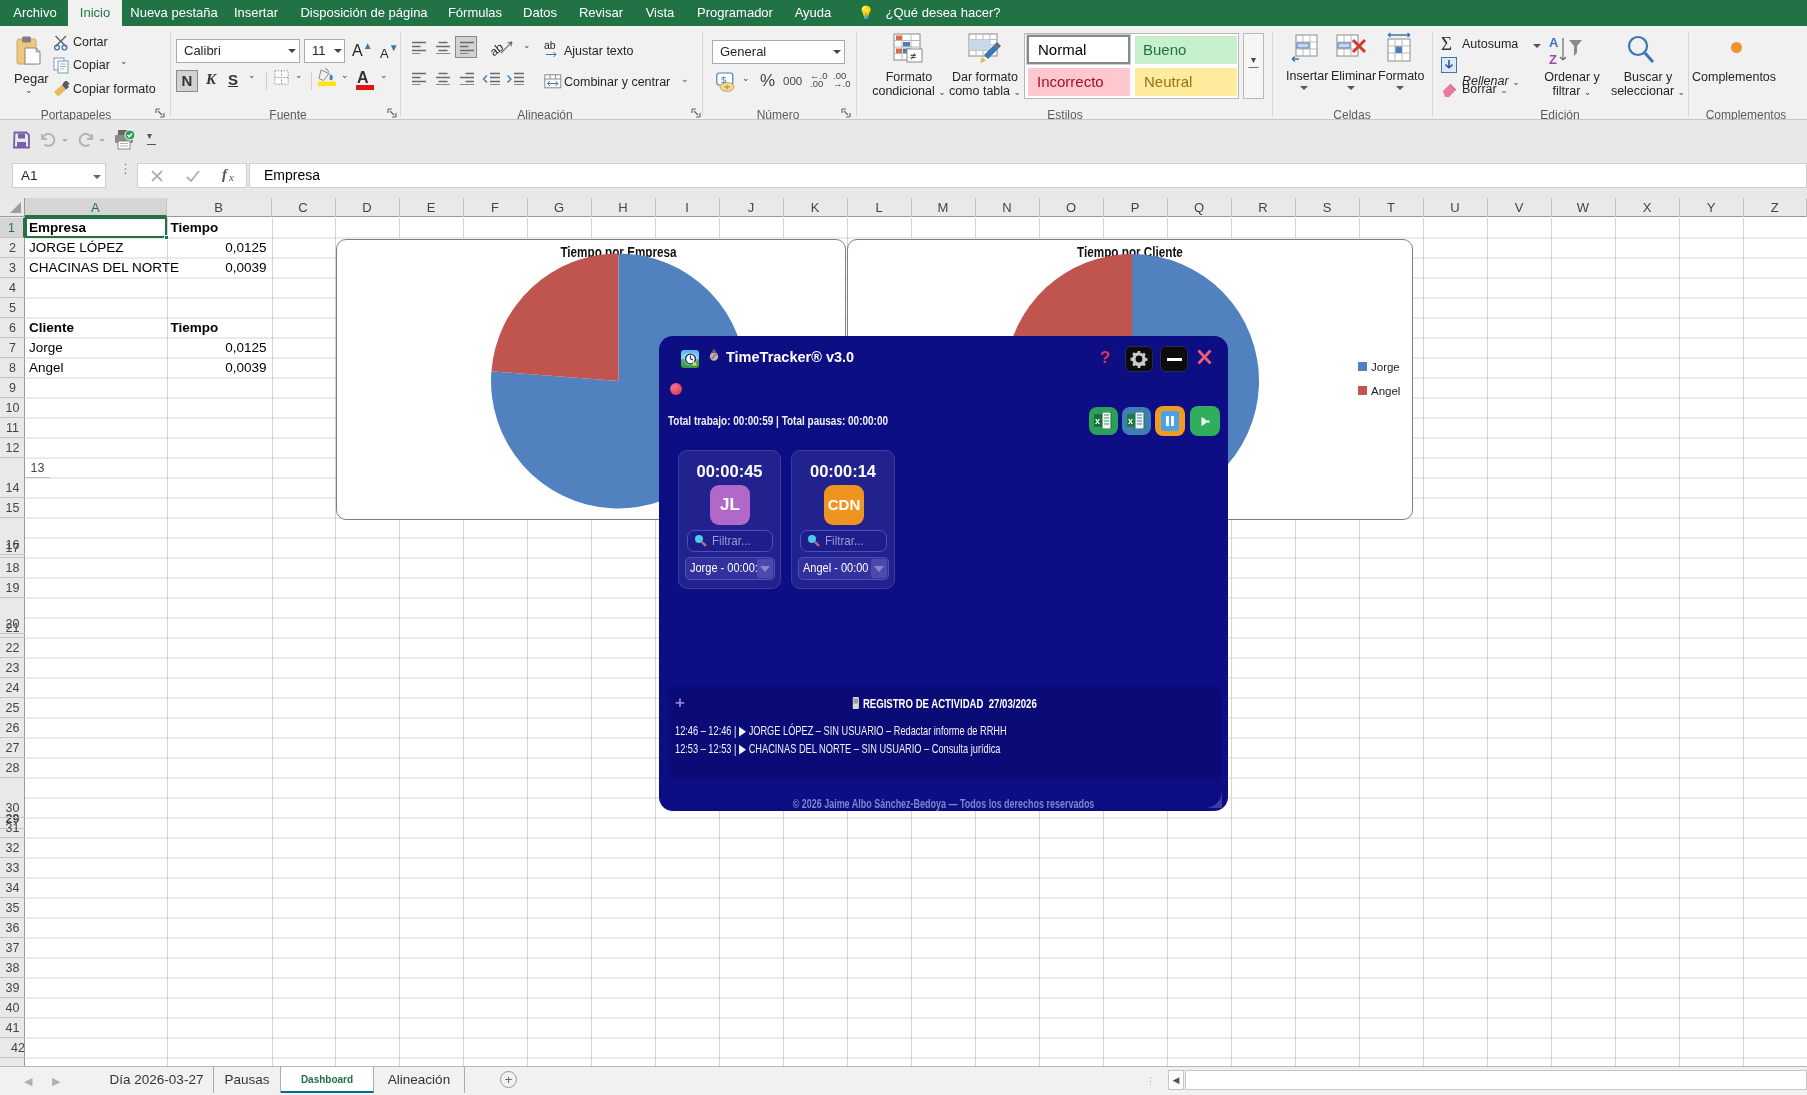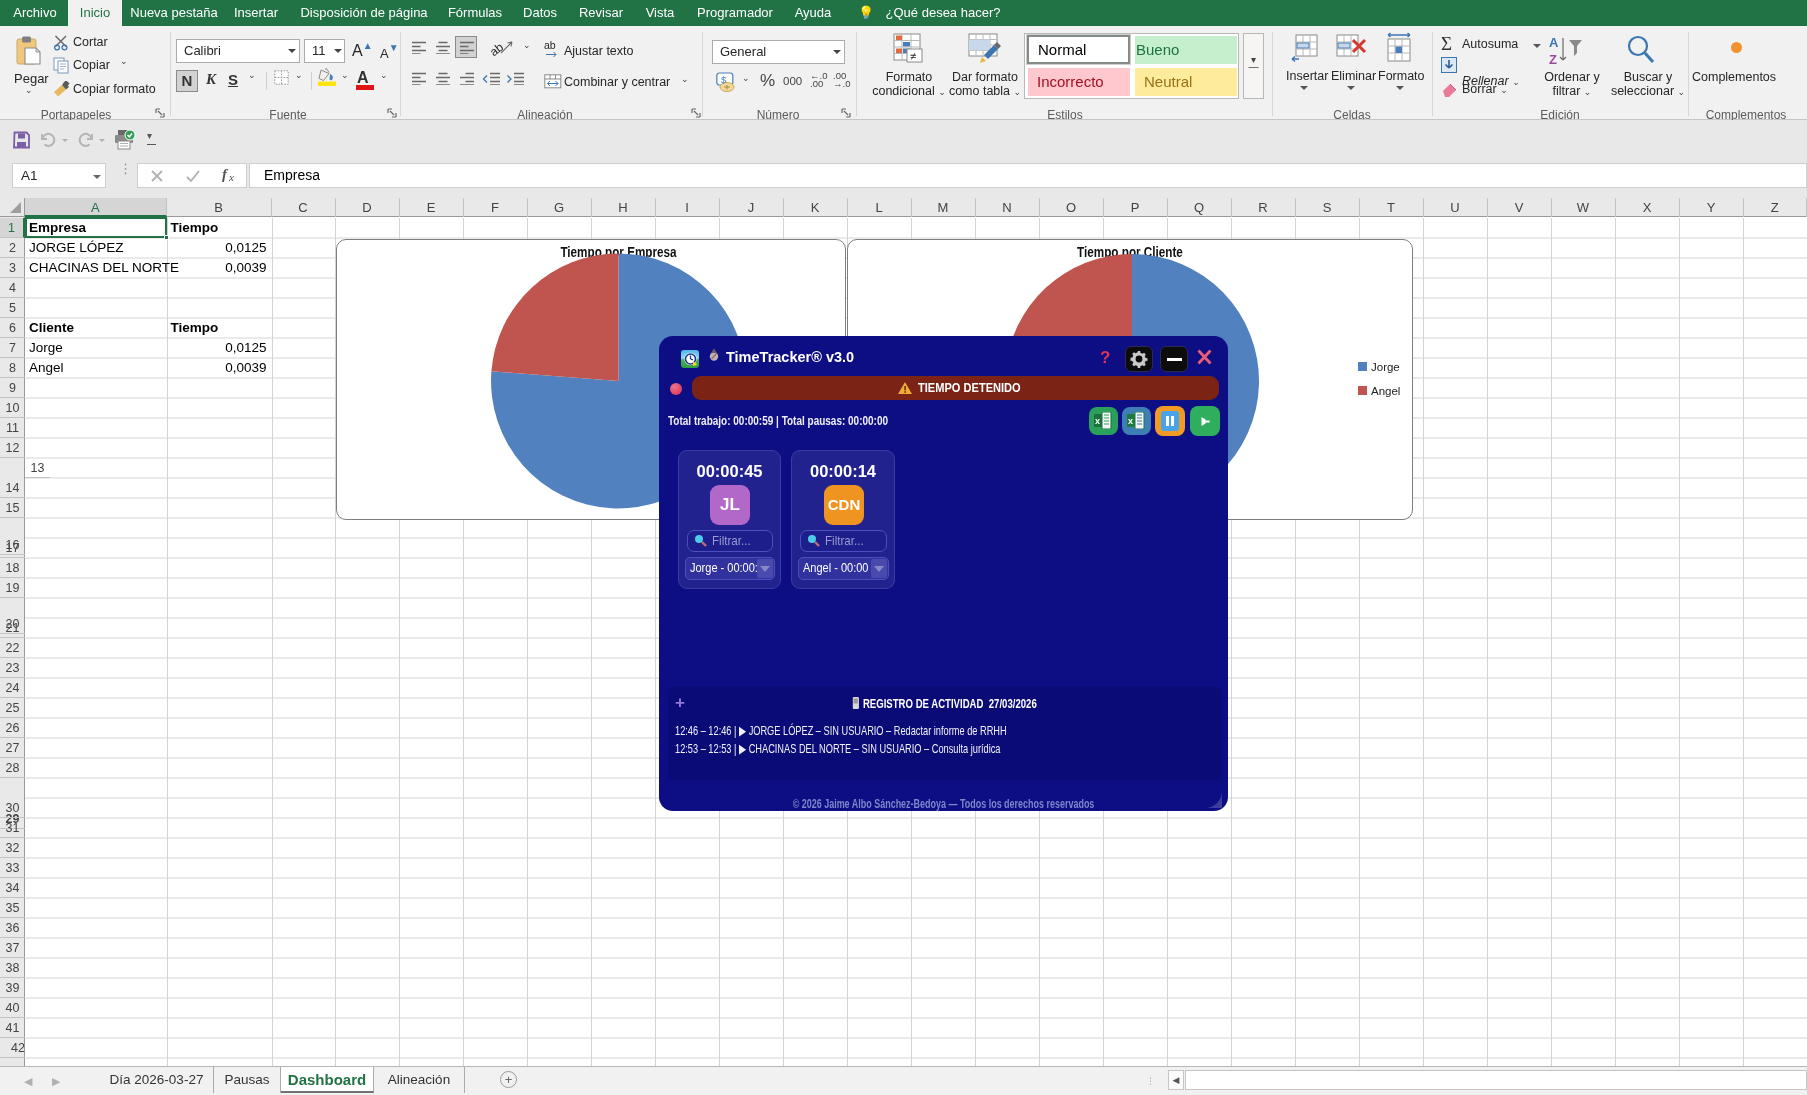--- a/index.html
+++ b/index.html
@@ -223,21 +223,21 @@
     <rect x="1" y="1" width="28" height="22" fill="#fff" stroke="#8a8a8a"></rect>
     <path d="M1 6.5 h28 M1 12 h28 M1 17.5 h28 M8 1 v22 M15 1 v22 M22 1 v22" stroke="#b8b8b8"></path>
     <rect x="1" y="6.5" width="21" height="11" fill="#c9d7ea"></rect>
     <path d="M16 22 l10 -10 4 4 -10 10 z" fill="#3b76b0"></path>
       <path d="M26 12 l3 -3 4 4 -3 3 z" fill="#6a6a6a"></path>
       <path d="M14 24 l4 4 -6 2 z" fill="#e8b84a"></path>
   </svg>
   <div class="abs rbtxt" style="left:940px; top:44px; width:90px; text-align:center;">Dar formato<br>como tabla <span class="chev">⌄</span></div>
   <div class="abs" style="left:1024px; top:7px; width:215px; height:66px; background:#fff; border:1px solid #b8b8b8;">
     <div style="position:absolute; left:2px; top:1px; width:103px; height:29px; background:#fff; border:2px solid #858c85; outline:1px solid #cfcfcf; line-height:25px; padding-left:9px; font-size:15px; color:#000;">Normal</div>
-    <div style="position:absolute; left:110px; top:2px; width:102px; height:28px; background:#c6efce; line-height:27px; padding-left:1px; font-size:15px; color:#1f7244;">Bueno</div>
+    <div style="position:absolute; left:110px; top:2px; width:102px; height:28px; background:#c6efce; line-height:27px; padding-left:8px; font-size:15px; color:#1f7244;">Bueno</div>
     <div style="position:absolute; left:3px; top:34px; width:102px; height:28px; background:#ffc7ce; line-height:27px; padding-left:9px; font-size:15px; color:#a50f23;">Incorrecto</div>
     <div style="position:absolute; left:110px; top:34px; width:102px; height:28px; background:#ffeb9c; line-height:27px; padding-left:9px; font-size:15px; color:#9a7016;">Neutral</div>
   </div>
   <div class="abs" style="left:1243px; top:7px; width:21px; height:66px; background:#f6f5f4; border:1px solid #b8b8b8; text-align:center;">
     <div style="margin-top:22px; font-size:10px; color:#444; line-height:7px;">▾<br>—</div>
   </div>
   <div class="glabel" style="left:1015px; width:100px;">Estilos</div>
 
   <svg class="abs" style="left:1291px; top:8px;" width="30" height="30">
     <rect x="5" y="1" width="21" height="21" fill="#fff" stroke="#8a8a8a"></rect>
@@ -494,28 +494,20 @@
   <div class="abs" style="left:501px; top:10px; width:28px; height:26px; background:#0c0c0c; border-radius:6px; border:1px solid #2a2a50;">
     <div style="position:absolute; left:6px; top:11px; width:15px; height:3px; background:#fff;"></div>
   </div>
   <div class="abs" style="left:536px; top:10px; width:20px; height:22px;">
     <svg width="20" height="22">
         <path d="M3.5 4.5 L15.5 17.5 M15.5 4.5 L3.5 17.5" stroke="#e85e76" stroke-width="2.8"></path>
       </svg>
   </div>
 
   <div class="abs" style="left:11px; top:47px; width:12px; height:12px; border-radius:50%; background:radial-gradient(circle at 35% 30%, #f0768e, #d92c4c);"></div>
-  <div class="abs" style="left:33px; top:40px; width:527px; height:24px; background:#7b2315; border-radius:9px; text-align:center;">
-    <svg width="14" height="12" style="position:absolute; left:206px; top:6px;">
-        <path d="M7 0 L14 12 L0 12 Z" fill="#f2a93c"></path>
-        <rect x="6.3" y="4" width="1.6" height="4.3" fill="#5c3a00"></rect>
-        <rect x="6.3" y="9.2" width="1.6" height="1.6" fill="#5c3a00"></rect>
-      </svg>
-    <span style="position:absolute; left:226px; top:4px; color:#fff; font-weight:bold; font-size:13.5px; transform:scaleX(0.82); transform-origin:left;">TIEMPO DETENIDO</span>
-  </div>
 
   <div class="abs" style="left:9px; top:77px; color:#eeeef8; font-weight:bold; font-size:13.5px; transform:scaleX(0.74); transform-origin:left; white-space:nowrap;">Total trabajo: 00:00:59 | Total pausas: 00:00:00</div>
   <div class="abs" style="left:430px; top:71px; width:29px; height:28px; background:#2aa05a; border-radius:8px;">
     <svg width="18" height="17" style="position:absolute;left:5px;top:5px;">
         <rect x="0" y="2" width="9" height="13" rx="1" fill="#1d6f3f"></rect>
         <text x="1" y="12" font-size="9" fill="#fff" font-weight="bold" font-family="Liberation Sans">x</text>
         <rect x="8" y="0" width="9" height="17" rx="1" fill="#f4f4f4" stroke="#1d6f3f" stroke-width="1"></rect>
         <path d="M10 3h5M10 6h5M10 9h5M10 12h5" stroke="#2aa05a" stroke-width="1"></path>
       </svg>
   </div>
@@ -588,19 +580,19 @@
   <svg class="abs" style="right:6px; bottom:3px;" width="17" height="17">
       <path d="M17 0 A 17 17 0 0 1 0 17 L 17 17 Z" fill="#3c3c9e"></path>
     </svg>
 </div>
 
 <div id="sheettabs" style="position:absolute; left:0; top:1066px; width:1807px; height:29px; background:#f2f1f1; border-top:1px solid #b7b7b7;">
   <div style="position:absolute; left:24px; top:8px; color:#b0b0b0; font-size:11px;">◀</div>
   <div style="position:absolute; left:52px; top:8px; color:#b0b0b0; font-size:11px;">▶</div>
   <div style="position:absolute; left:100px; top:0; width:114px; height:26px; border-right:1px solid #ababab; text-align:center; line-height:26px; font-size:13.5px; color:#333;">Día 2026-03-27</div>
   <div style="position:absolute; left:214px; top:0; width:67px; height:26px; border-right:1px solid #ababab; text-align:center; line-height:26px; font-size:13.5px; color:#333;">Pausas</div>
-  <div style="position:absolute; left:281px; top:0; width:93px; height:26px; background:#fff; border-right:1px solid #ababab; border-bottom:2px solid #737373; text-align:center; line-height:26px; font-size:15px; color:#217346; font-weight:bold;">Dashboard</div>
+  <div style="position:absolute; left:281px; top:0; width:93px; height:26px; background:#fff; border-right:1px solid #ababab; border-bottom:2px solid #0369a1; text-align:center; line-height:26px; font-size:10px; color:#217346; font-weight:bold;">Dashboard</div>
   <div style="position:absolute; left:374px; top:0; width:91px; height:26px; border-right:1px solid #ababab; text-align:center; line-height:26px; font-size:13.5px; color:#333;">Alineación</div>
   <div style="position:absolute; left:500px; top:4px; width:17px; height:17px; border:1px solid #9a9a9a; border-radius:50%; text-align:center; line-height:15px; color:#666; font-size:13px;">+</div>
   <div style="position:absolute; left:1146px; top:9px; color:#9a9a9a; font-size:9px; letter-spacing:1px;">⋮</div>
   <div style="position:absolute; left:1168px; top:3px; width:16px; height:20px; background:#fbfbfb; border:1px solid #c6c6c6; text-align:center; line-height:18px; color:#555; font-size:9px;">◀</div>
   <div style="position:absolute; left:1185px; top:3px; width:622px; height:20px; background:#fff; border:1px solid #c6c6c6;"></div>
 </div>
 
 </body></html>

